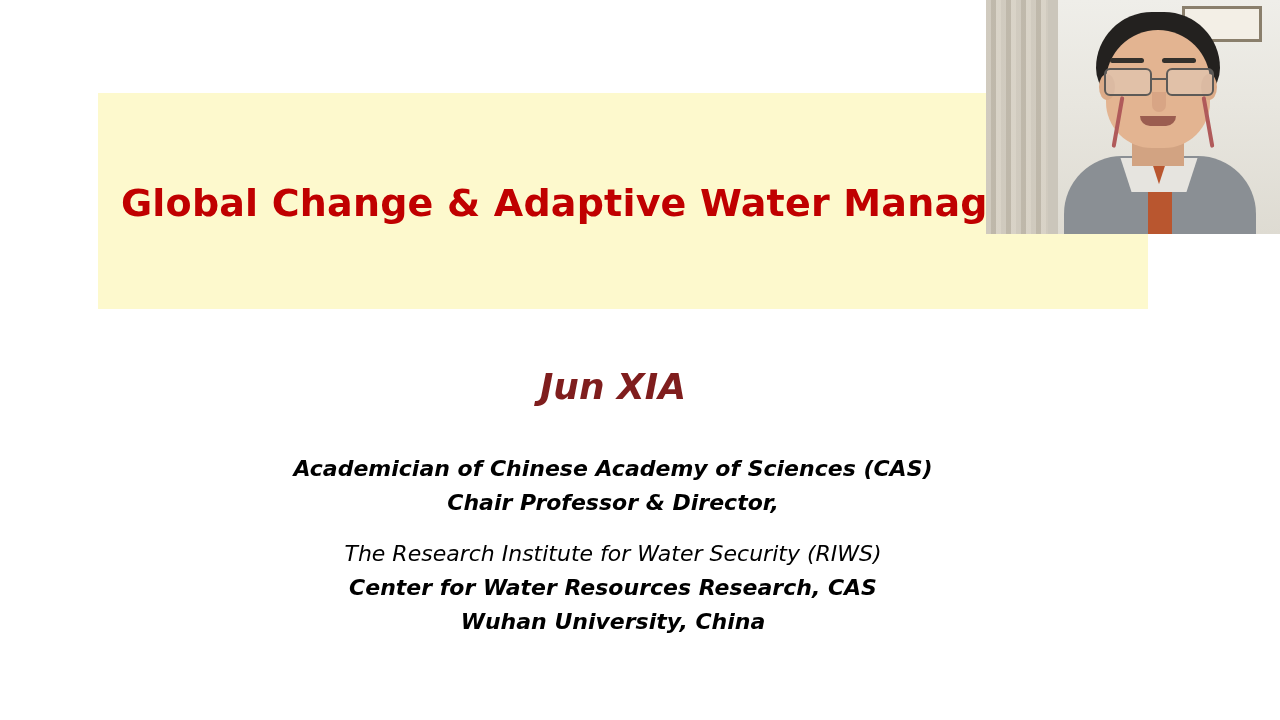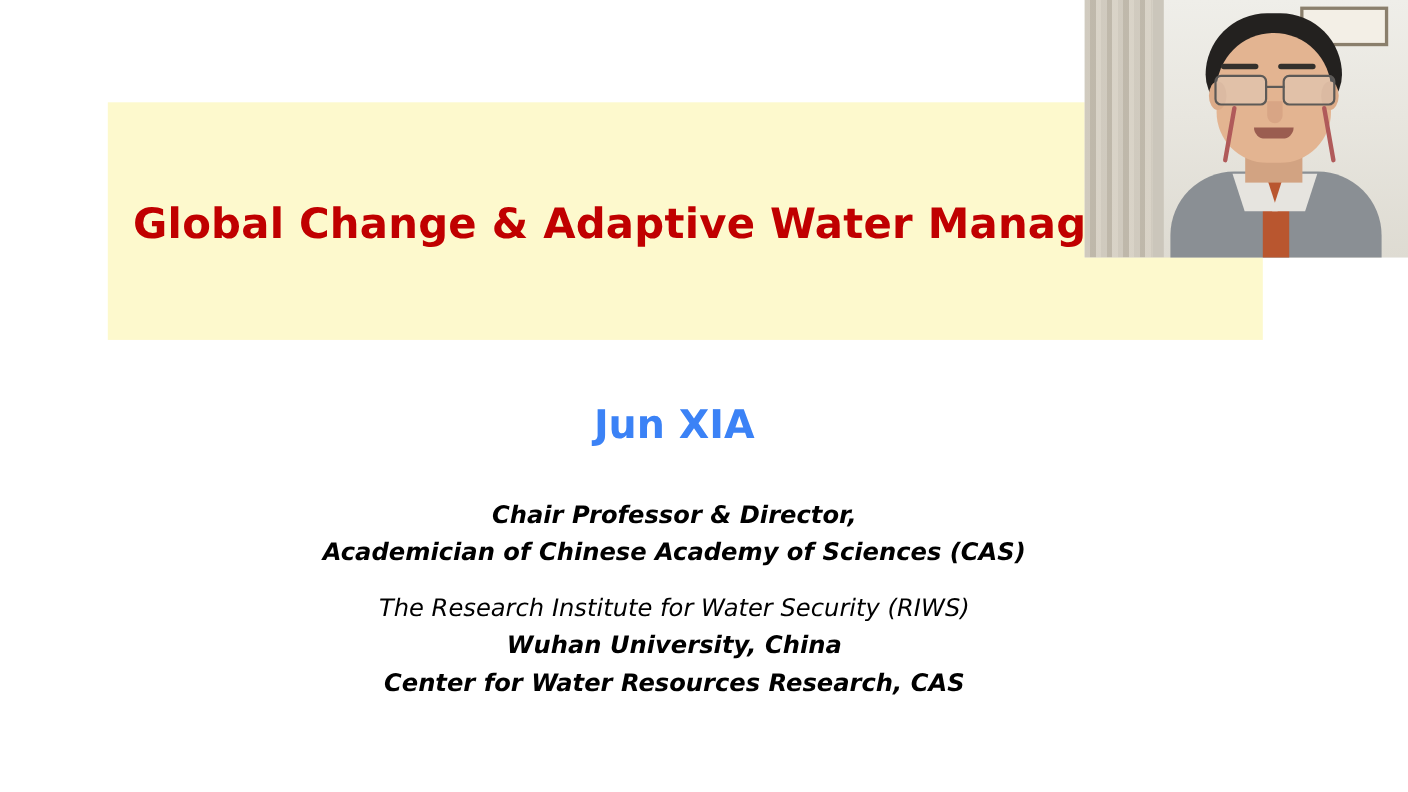--- a/index.html
+++ b/index.html
@@ -59,22 +59,23 @@
   .title-blue { color: #1414d2; }
 
   #presenter-name {
     position: absolute;
     left: 0;
     top: 366px;
     width: 1226px;
     text-align: center;
     font-family: "DejaVu Sans", sans-serif;
     font-weight: bold;
+    font-style: italic;
     font-size: 36px;
-    color: #3b82f6;
+    color: #7f1d1d;
   }
 
   #affiliation-block {
     position: absolute;
     left: 0;
     top: 452px;
     width: 1226px;
     text-align: center;
     color: #000000;
   }
@@ -326,25 +327,25 @@
 
   <div id="slide">
 
     <div id="title-banner">
       <div class="title-line title-red">Global Change &amp; Adaptive Water Management</div>
     </div>
 
     <div id="presenter-name">Jun XIA</div>
 
     <div id="affiliation-block">
+      <div class="aff-line">Academician of Chinese Academy of Sciences (CAS)</div>
       <div class="aff-line">Chair Professor &amp; Director,</div>
-      <div class="aff-line">Academician of Chinese Academy of Sciences (CAS)</div>
       <div class="aff-line light">The Research Institute for Water Security (RIWS)</div>
+      <div class="aff-line">Center for Water Resources Research, CAS</div>
       <div class="aff-line">Wuhan University, China</div>
-      <div class="aff-line">Center for Water Resources Research, CAS</div>
     </div>
 
   </div>
 
   <div id="webcam">
     <div id="cam-wall"></div>
     <div id="cam-curtain"></div>
     <div id="cam-panel"></div>
     <div id="cam-frame"></div>
 

